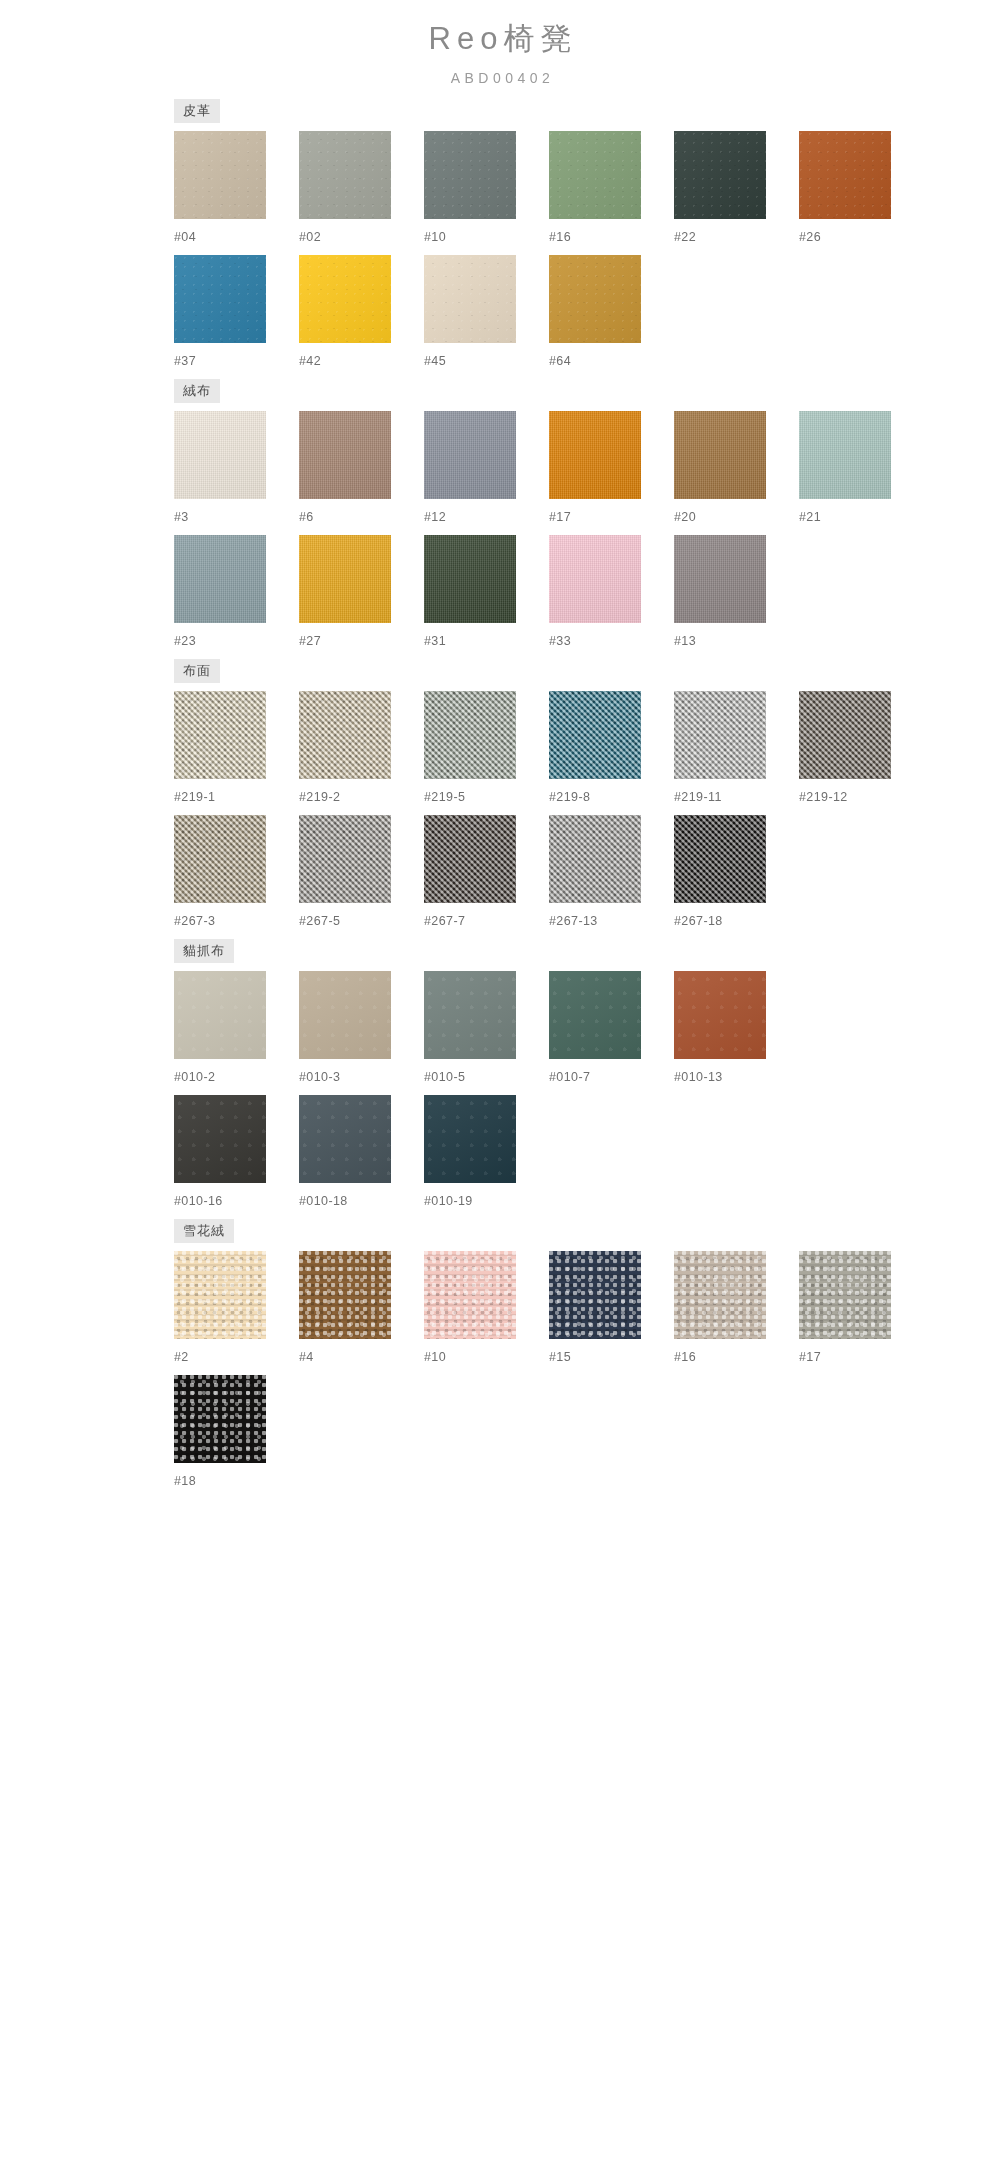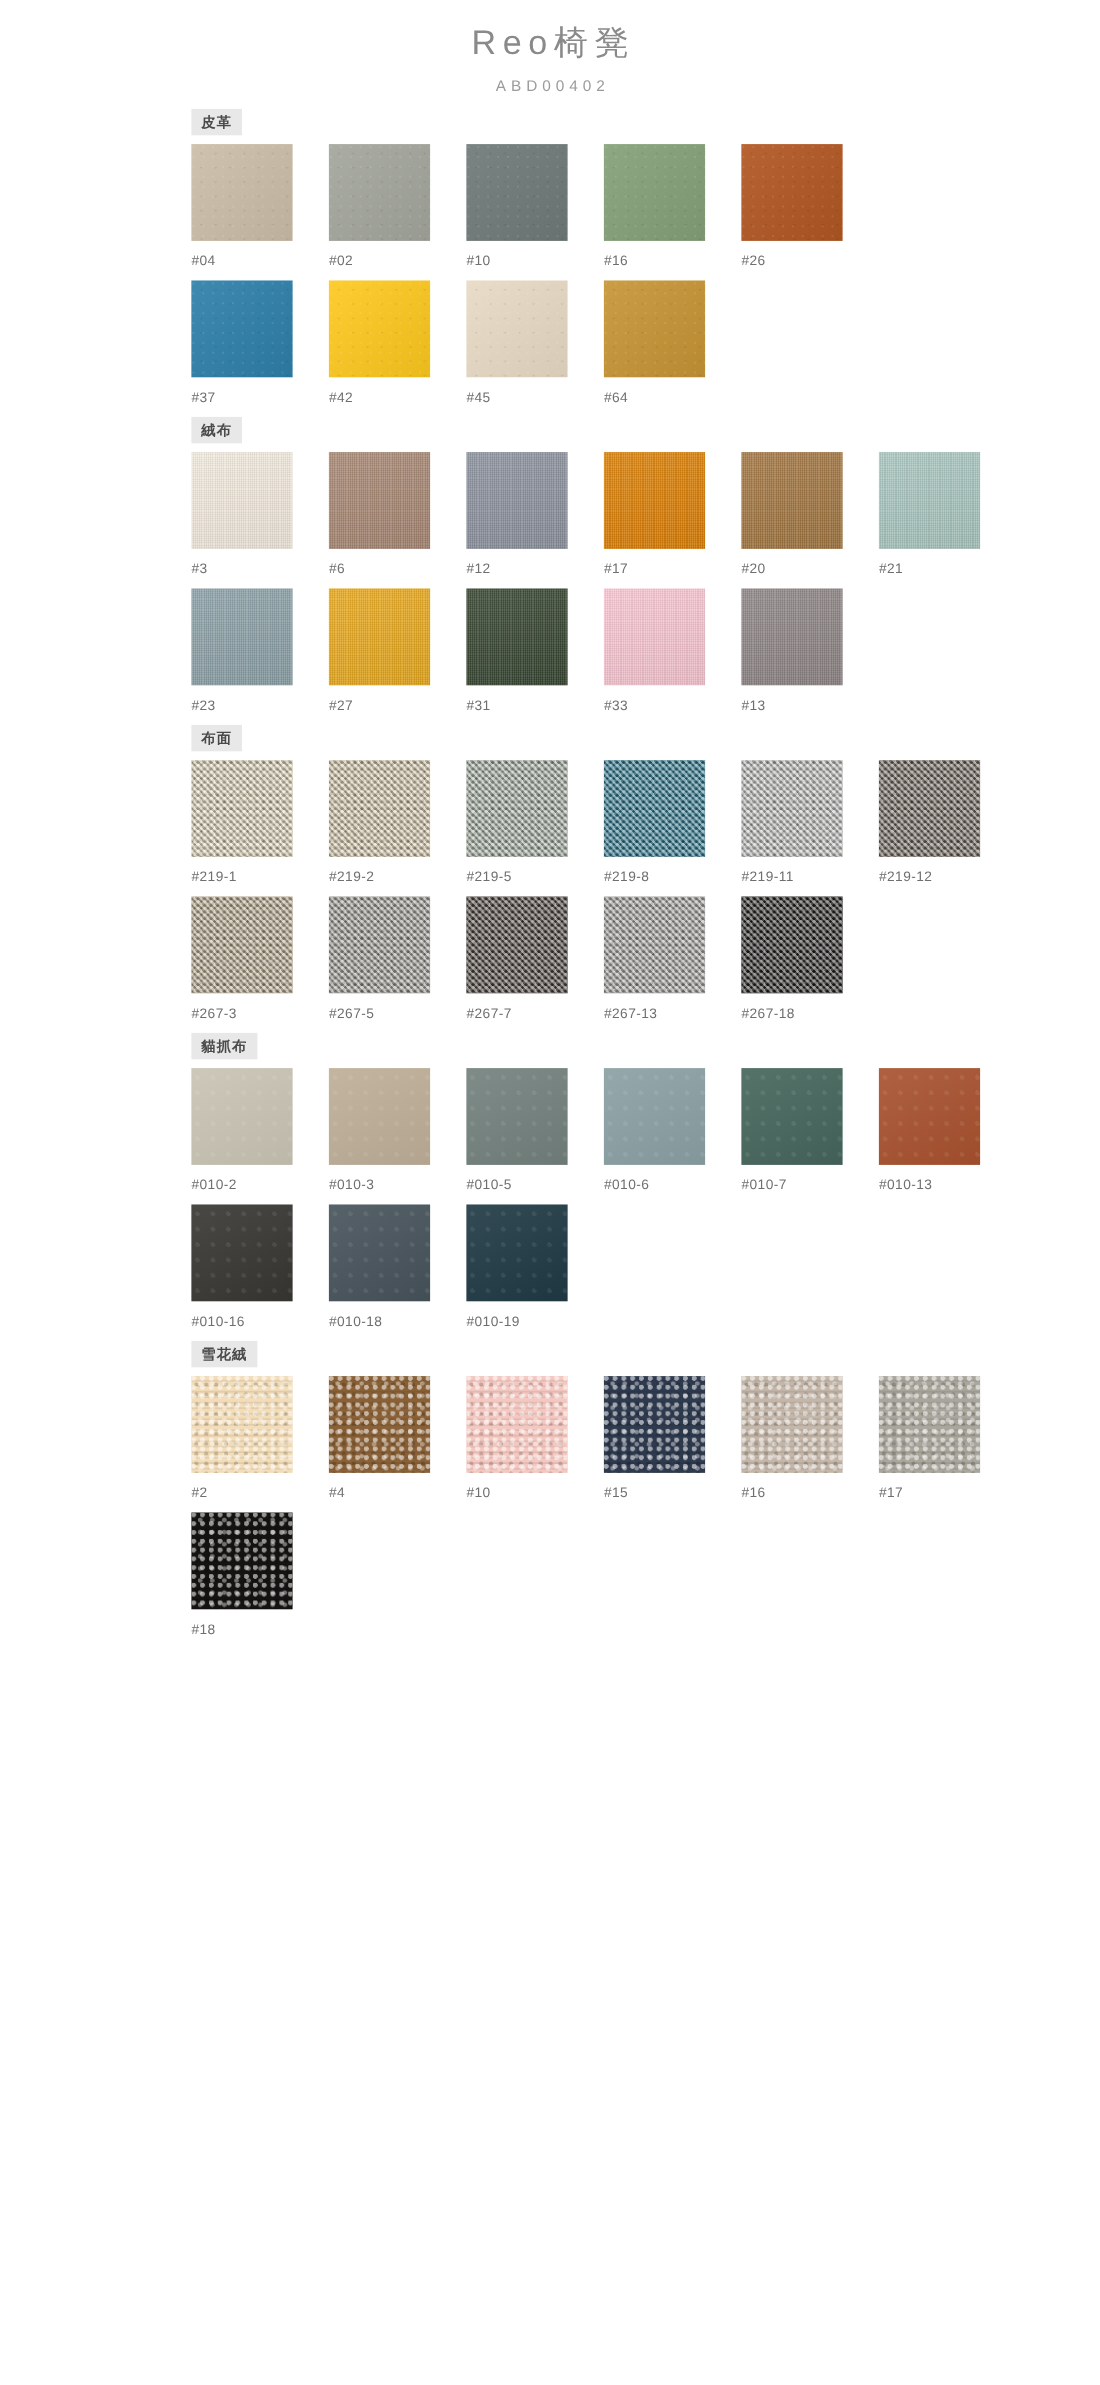--- a/index.html
+++ b/index.html
@@ -46,21 +46,20 @@
     margin: 11px 0 0 0;
     padding-left: 5px;
     line-height: 1.2;
   }
 
   
   .section { margin-top: 6px; }
   .section-tag-wrap {
     padding: 0 0 0 34px;
     margin-bottom: 8px;
-    font-weight: bold;
   }
   .section-tag {
     display: inline-block;
     background: #e8e8e8;
     color: #4a4a4a;
     font-size: 13px;
     letter-spacing: 1px;
     padding: 5px 9px 6px 9px;
     line-height: 1;
   }
@@ -164,20 +163,26 @@
             </div>
             <div class="cell-label">#10</div>
           </div>
           <div class="cell">
             <div class="swatch" style="background-color: rgb(131, 160, 119);">
               <div class="tex tex-leather"></div>
             </div>
             <div class="cell-label">#16</div>
           </div>
           <div class="cell">
+            <div class="swatch" style="background-color: rgb(49, 63, 59);">
+              <div class="tex tex-leather"></div>
+            </div>
+            <div class="cell-label">#22</div>
+          </div>
+          <div class="cell">
             <div class="swatch" style="background-color: rgb(177, 86, 34);">
               <div class="tex tex-leather"></div>
             </div>
             <div class="cell-label">#26</div>
           </div>
         </div>
         <div class="row">
           <div class="cell">
             <div class="swatch" style="background-color: rgb(46, 127, 168);">
               <div class="tex tex-leather"></div>
@@ -365,26 +370,20 @@
             </div>
             <div class="cell-label">#010-3</div>
           </div>
           <div class="cell">
             <div class="swatch" style="background-color: rgb(114, 128, 124);">
               <div class="tex tex-suede"></div>
             </div>
             <div class="cell-label">#010-5</div>
           </div>
           <div class="cell">
-            <div class="swatch" style="background-color: rgb(138, 160, 163);">
-              <div class="tex tex-suede"></div>
-            </div>
-            <div class="cell-label">#010-6</div>
-          </div>
-          <div class="cell">
             <div class="swatch" style="background-color: rgb(69, 101, 91);">
               <div class="tex tex-suede"></div>
             </div>
             <div class="cell-label">#010-7</div>
           </div>
           <div class="cell">
             <div class="swatch" style="background-color: rgb(167, 81, 46);">
               <div class="tex tex-suede"></div>
             </div>
             <div class="cell-label">#010-13</div>

